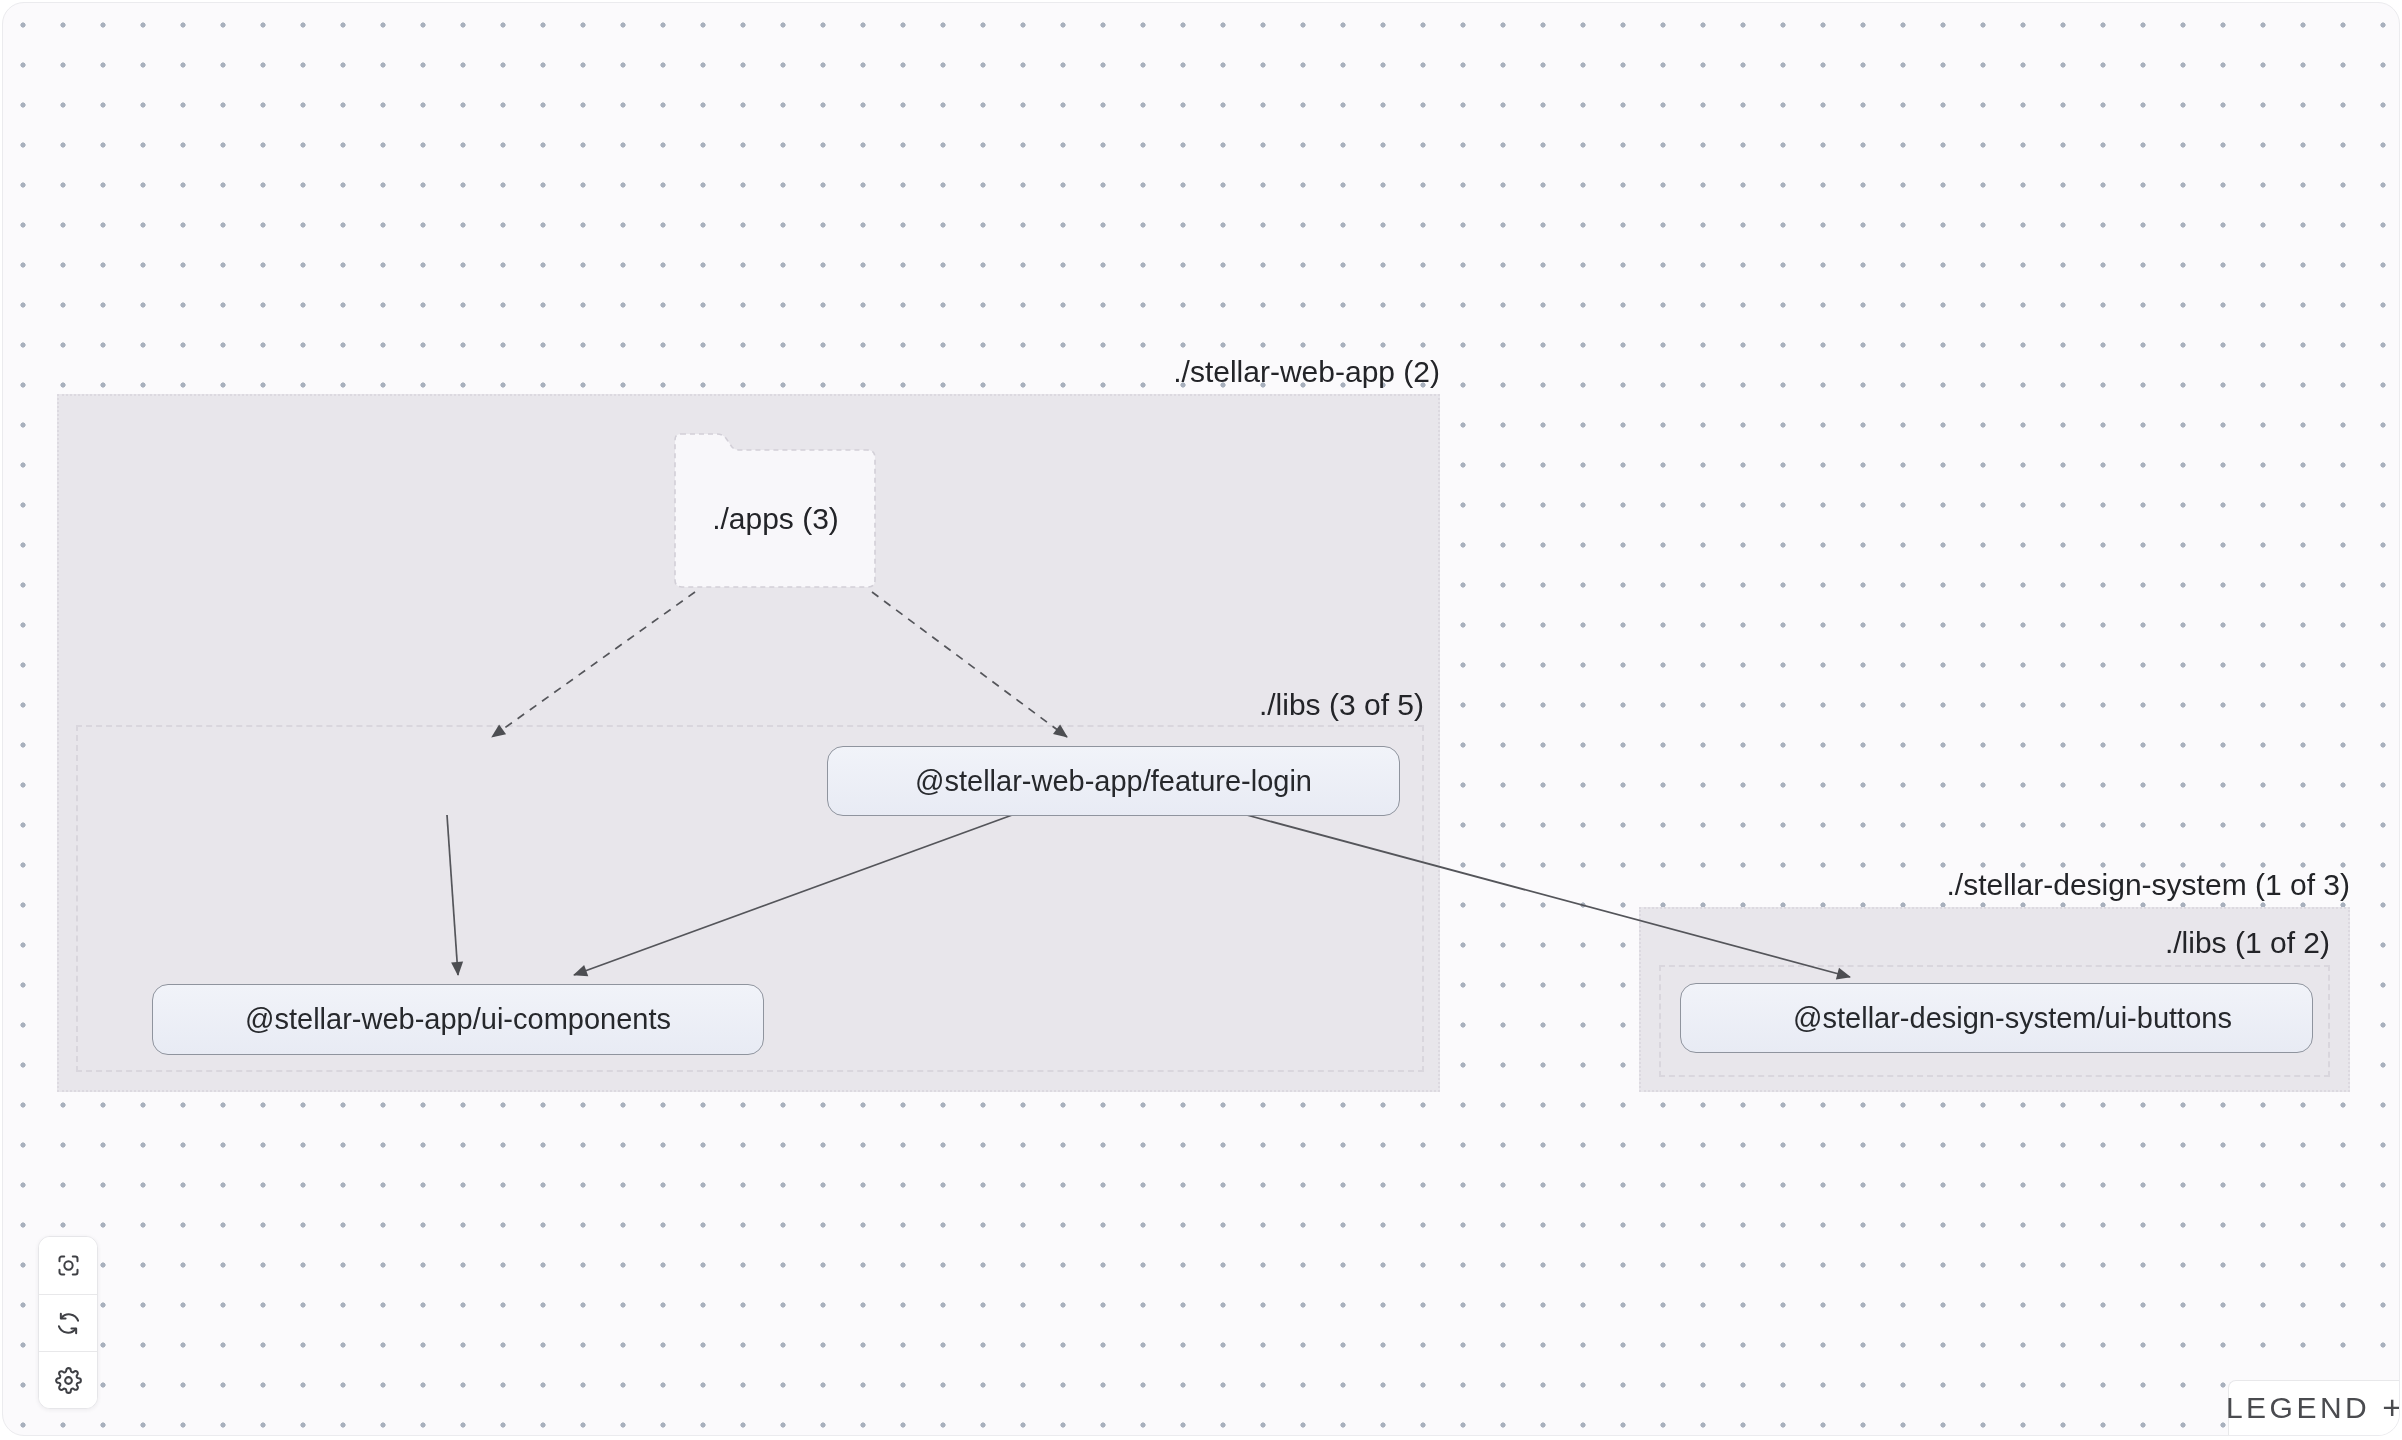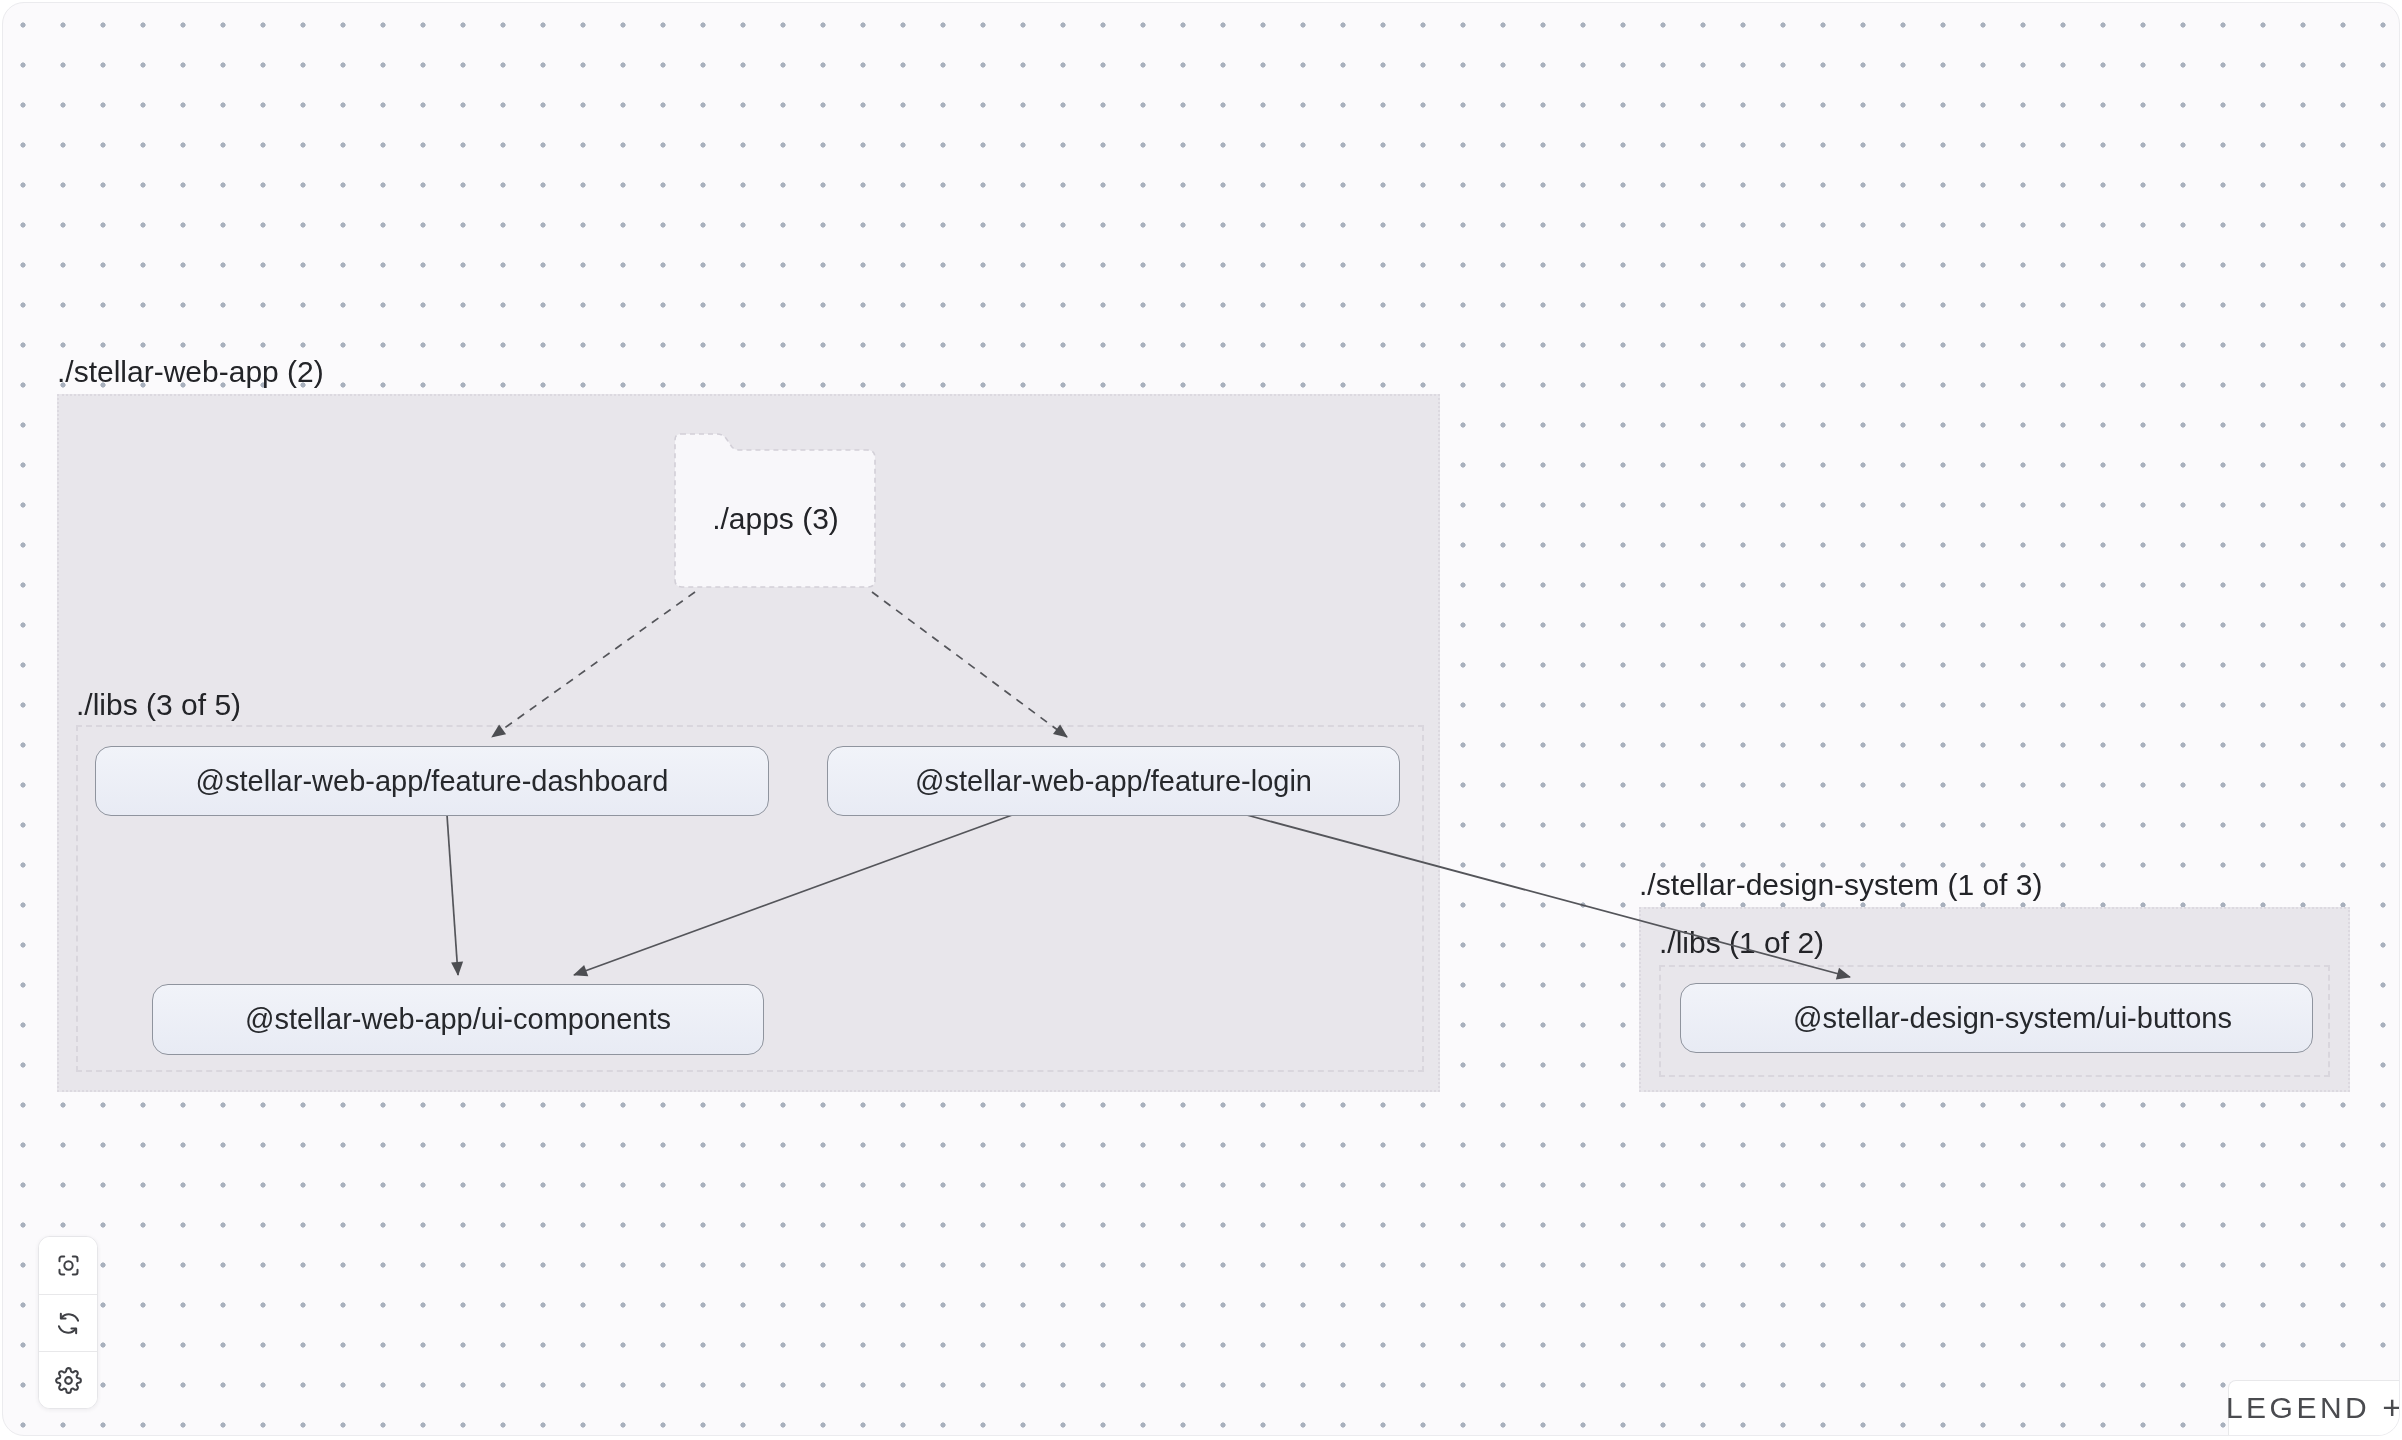--- a/index.html
+++ b/index.html
@@ -12,21 +12,21 @@
     position:absolute;left:2px;top:2px;width:2396px;height:1432px;
     border:1px solid #ebebee;border-radius:22px;
     background-color:#fbfafc;
     background-image:radial-gradient(circle,#a8b0bd 2.3px,rgba(168,176,189,0) 2.9px);
     background-size:40px 40px;background-position:0px 2px;
     overflow:hidden;
   }
   .group{position:absolute;background:#e8e6eb;border:2px dotted #dcd9e0;box-sizing:border-box;z-index:1;}
   .subgroup{position:absolute;border:2px dashed #d9d6dd;box-sizing:border-box;z-index:2;}
   .glabel{
-    position:absolute;font-size:30px;color:#232428;text-align:left;
+    position:absolute;font-size:30px;color:#232428;text-align:right;
     white-space:nowrap;z-index:3;line-height:36px;
   }
   .edges{position:absolute;left:0;top:0;z-index:4;pointer-events:none;}
   .edge{fill:none;stroke:#54555a;stroke-width:1.7px;}
   .edge.dashed{stroke-dasharray:8 7;}
   .folder-shape{position:absolute;left:670px;top:429px;z-index:5;}
   .folder-label{
     position:absolute;left:670px;top:447px;width:205px;height:137px;
     display:flex;align-items:center;justify-content:center;
     font-size:30px;color:#232428;z-index:6;white-space:nowrap;
@@ -85,21 +85,20 @@
     <path class="edge" d="M 444 812 L 455 972" marker-end="url(#arrow)"></path>
     <path class="edge" d="M 1012 811 L 571 972" marker-end="url(#arrow)"></path>
     <path class="edge" d="M 1240 811 L 1847 974" marker-end="url(#arrow)"></path>
   </svg>
 
   <svg class="folder-shape" width="205" height="158" viewBox="0 0 205 158">
     <path d="M 8 2 H 44 Q 50 2 53.5 7 L 59 15 Q 61.5 18 67 18 H 194 Q 202 18 202 26 V 148 Q 202 155 195 155 H 9 Q 2 155 2 148 V 8 Q 2 2 8 2 Z" fill="#f8f7fa" stroke="#d2cfd7" stroke-width="1.6" stroke-dasharray="5 4"></path>
   </svg>
   <div class="folder-label">./apps (3)</div>
 
-  <div class="node" style="left:92px;top:743px;width:674px;height:70px;">@stellar-web-app/feature-dashboard</div>
 
   <div class="node" style="left:149px;top:981px;width:612px;height:71px;">@stellar-web-app/ui-components</div>
 
   <div class="node" style="left:824px;top:743px;width:573px;height:70px;">@stellar-web-app/feature-login</div>
 
   <div class="node" style="left:1677px;top:980px;width:633px;height:70px;padding-left:32px;">@stellar-design-system/ui-buttons</div>
 
   <div class="toolbar">
     <button class="tb-btn">
       <svg width="27" height="27" viewBox="0 0 24 24">

